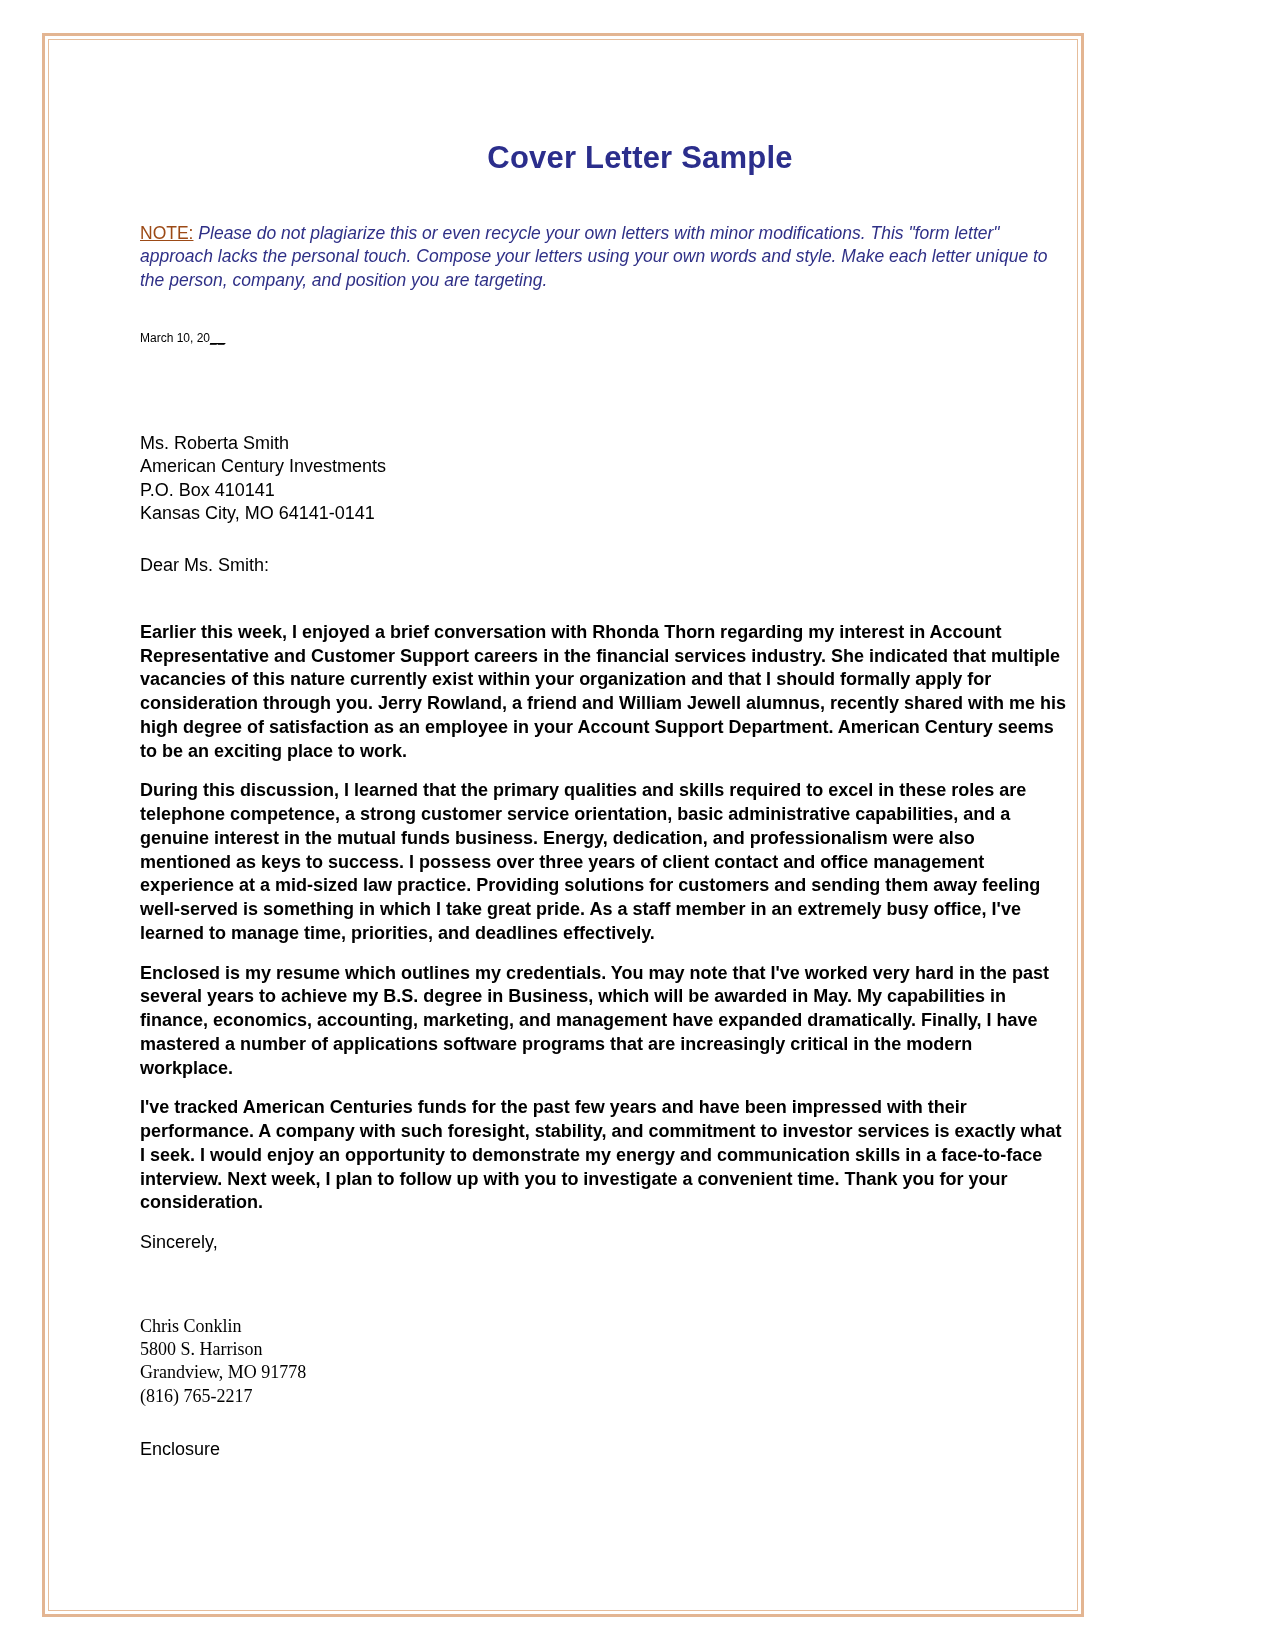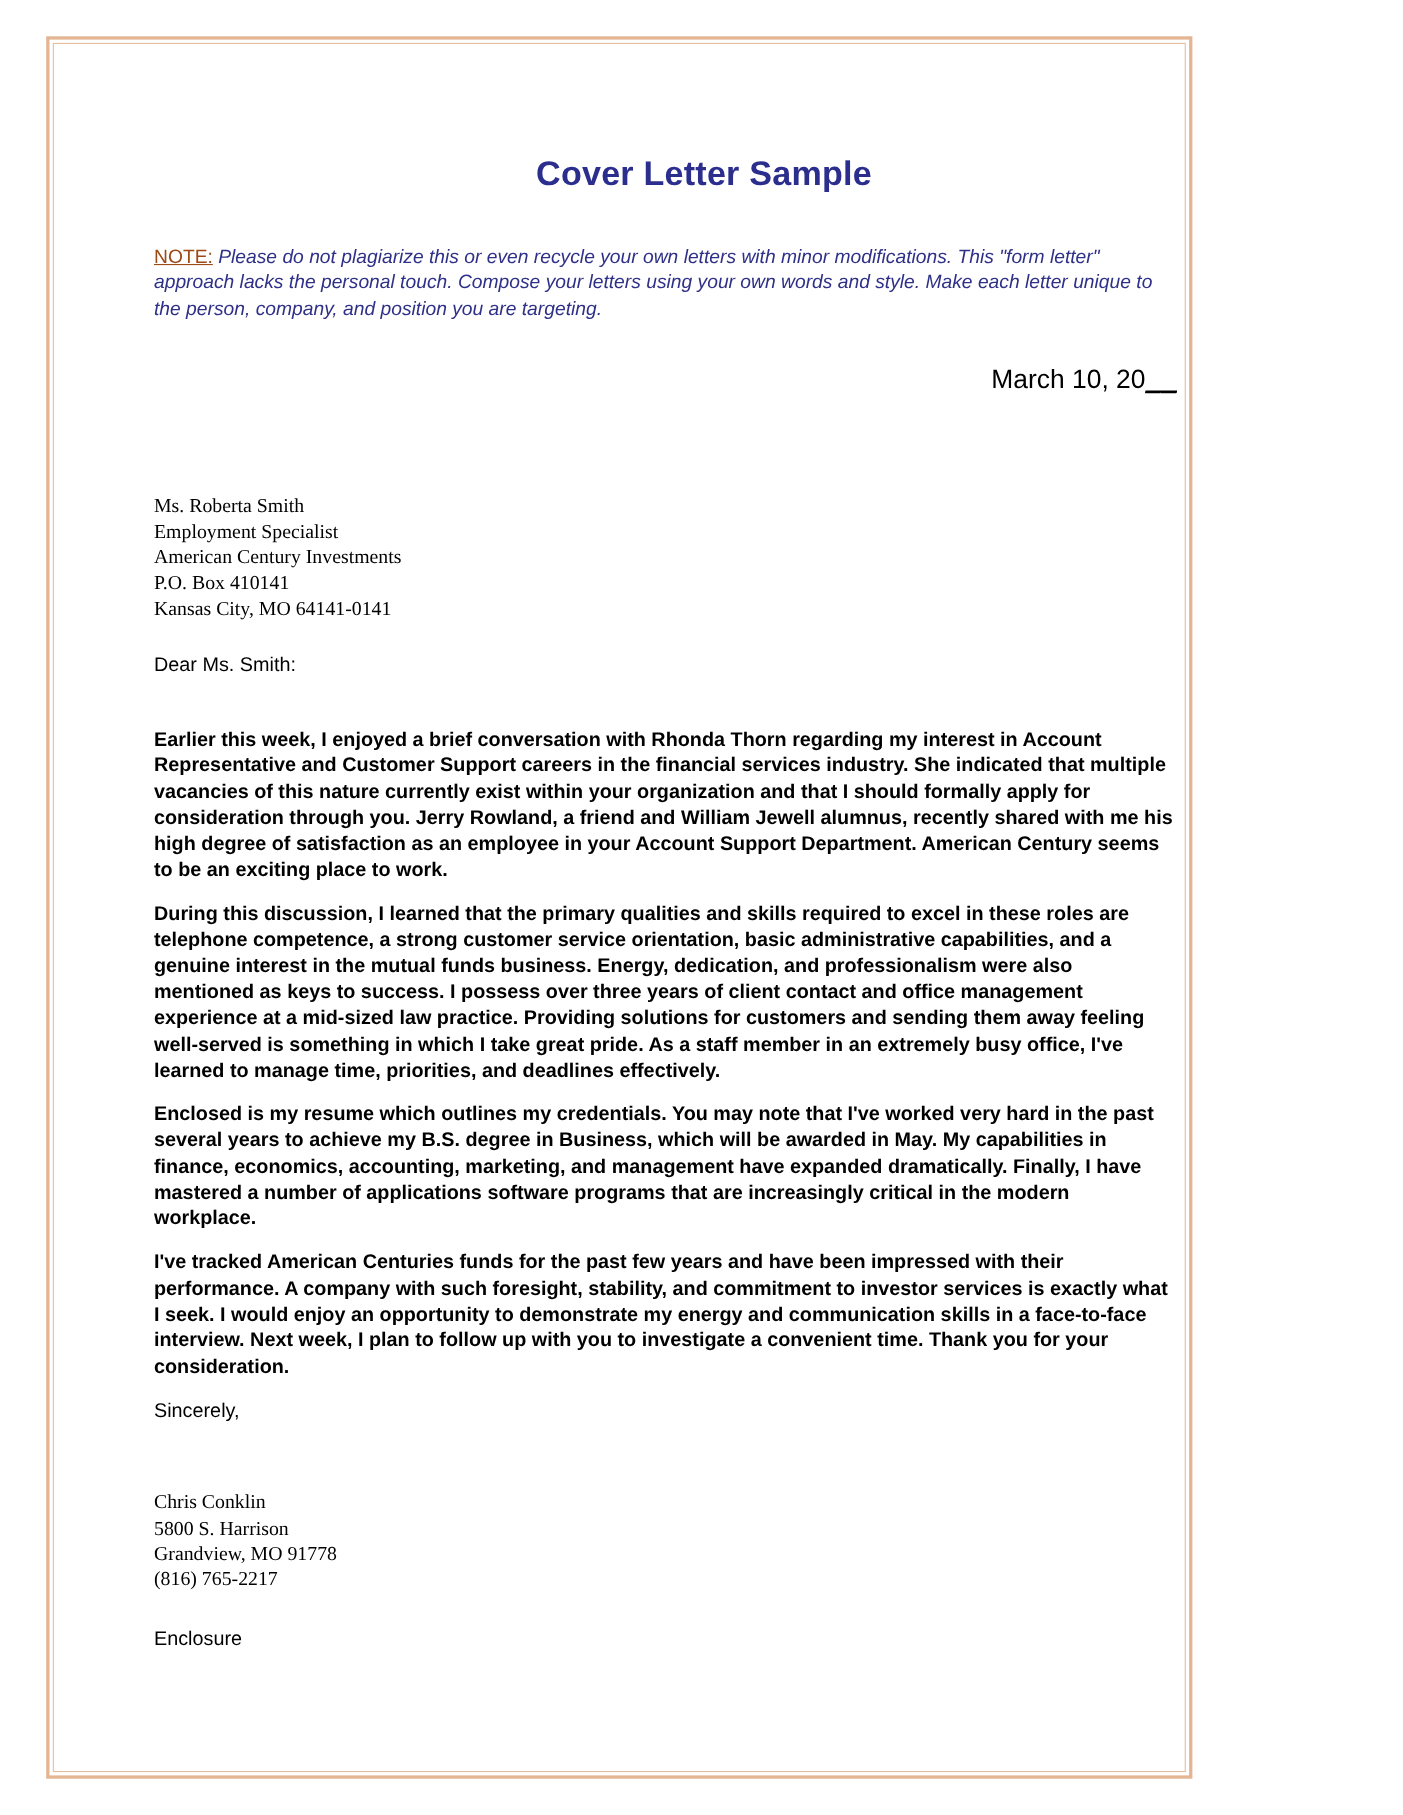--- a/index.html
+++ b/index.html
@@ -70,35 +70,33 @@
     text-align: left;
   }
   .note-label {
     color: #9c4a16;
     font-weight: normal;
     font-style: normal;
     text-decoration: underline;
   }
 
   .date-line {
-    font-size: 24px;
+    font-size: 12px;
     line-height: 1.35;
     margin: 0 0 86px 0;
-    text-align: right;
   }
   .date-blank {
     text-decoration: underline;
     letter-spacing: 1px;
   }
 
   .address-block {
     font-size: 18px;
     line-height: 1.3;
     margin: 0 0 28px 0;
-    font-family: Liberation Serif, serif;
   }
   .address-block div { white-space: pre; }
 
   .salutation {
     font-size: 18px;
     line-height: 1.3;
     margin: 0 0 44px 0;
   }
 
   .body-par {
@@ -143,21 +141,20 @@
     <p class="note-block">
       <span class="note-label">NOTE:</span><span> Please do not plagiarize this or even recycle your own letters with minor modifications. This "form letter" approach lacks the personal touch. Compose your letters using your own words and style. Make each letter unique to the person, company, and position you are targeting.</span>
     </p>
 
     <p class="date-line">
       <span>March 10, 20</span><span class="date-blank">__</span>
     </p>
 
     <div class="address-block">
       <div>Ms. Roberta Smith</div>
-      <div>Employment Specialist</div>
       <div>American Century Investments</div>
       <div>P.O. Box 410141</div>
       <div>Kansas City, MO 64141-0141</div>
     </div>
 
     <p class="salutation">Dear Ms. Smith:</p>
 
     <p class="body-par">Earlier this week, I enjoyed a brief conversation with Rhonda Thorn regarding my interest in Account Representative and Customer Support careers in the financial services industry. She indicated that multiple vacancies of this nature currently exist within your organization and that I should formally apply for consideration through you. Jerry Rowland, a friend and William Jewell alumnus, recently shared with me his high degree of satisfaction as an employee in your Account Support Department. American Century seems to be an exciting place to work.</p>
     <p class="body-par">During this discussion, I learned that the primary qualities and skills required to excel in these roles are telephone competence, a strong customer service orientation, basic administrative capabilities, and a genuine interest in the mutual funds business. Energy, dedication, and professionalism were also mentioned as keys to success. I possess over three years of client contact and office management experience at a mid-sized law practice. Providing solutions for customers and sending them away feeling well-served is something in which I take great pride. As a staff member in an extremely busy office, I've learned to manage time, priorities, and deadlines effectively.</p>
     <p class="body-par">Enclosed is my resume which outlines my credentials. You may note that I've worked very hard in the past several years to achieve my B.S. degree in Business, which will be awarded in May. My capabilities in finance, economics, accounting, marketing, and management have expanded dramatically. Finally, I have mastered a number of applications software programs that are increasingly critical in the modern workplace.</p>

